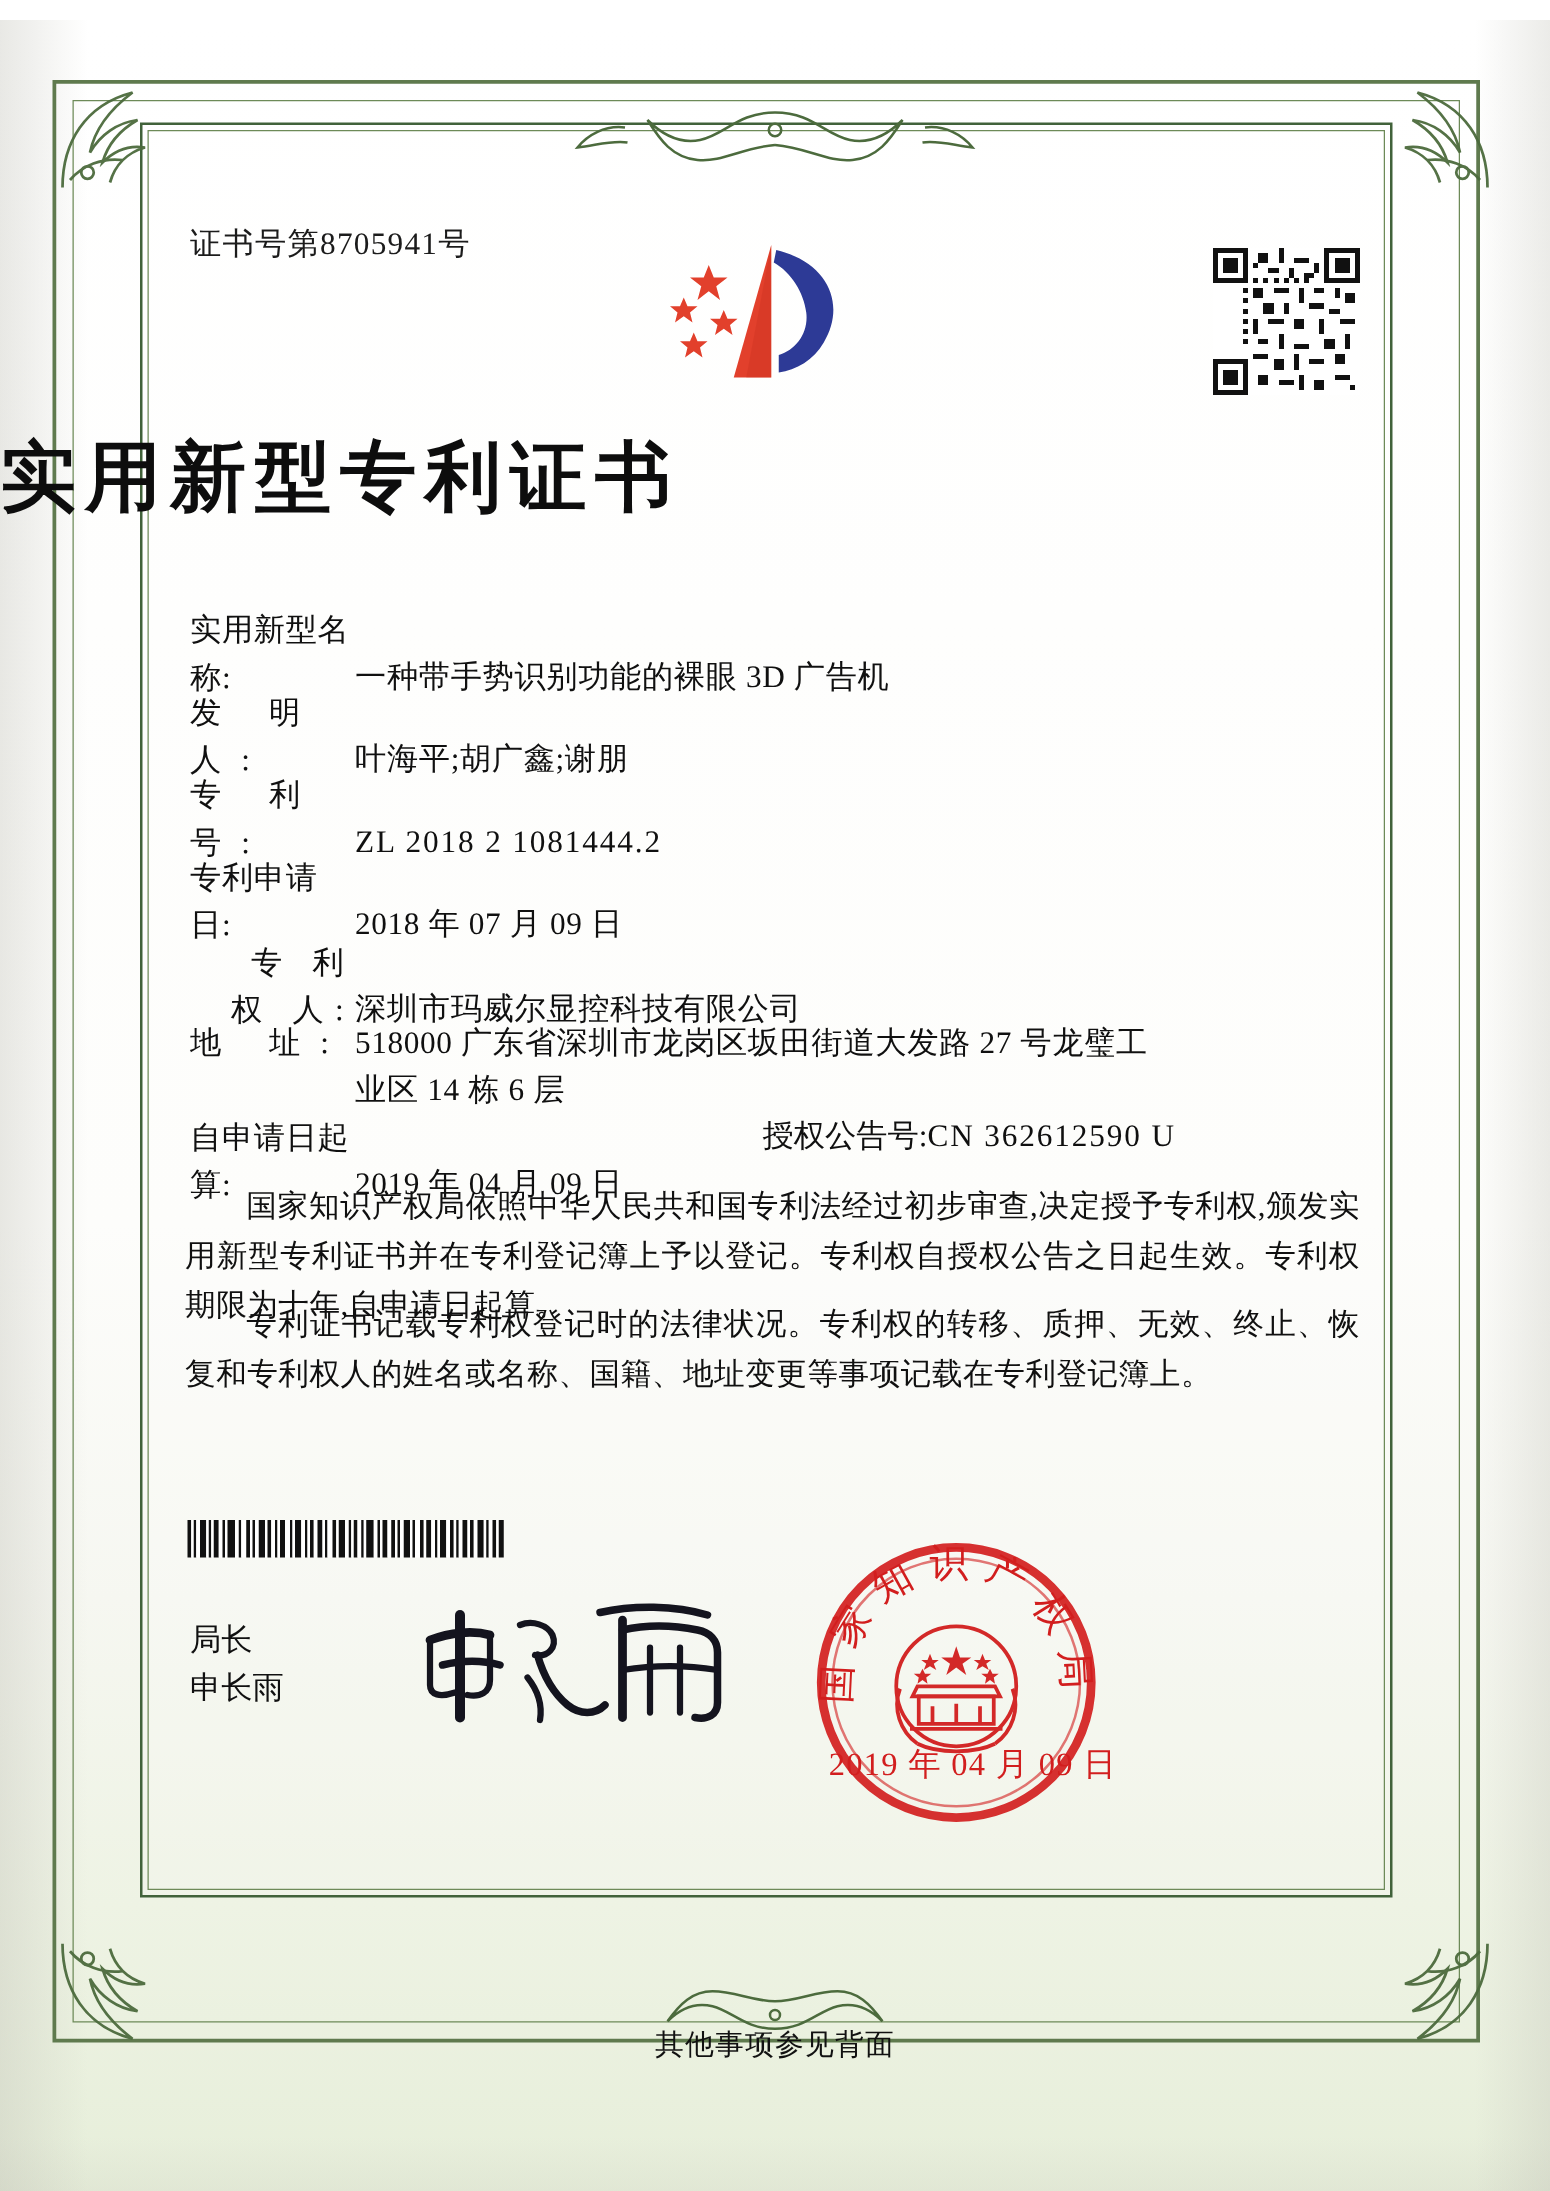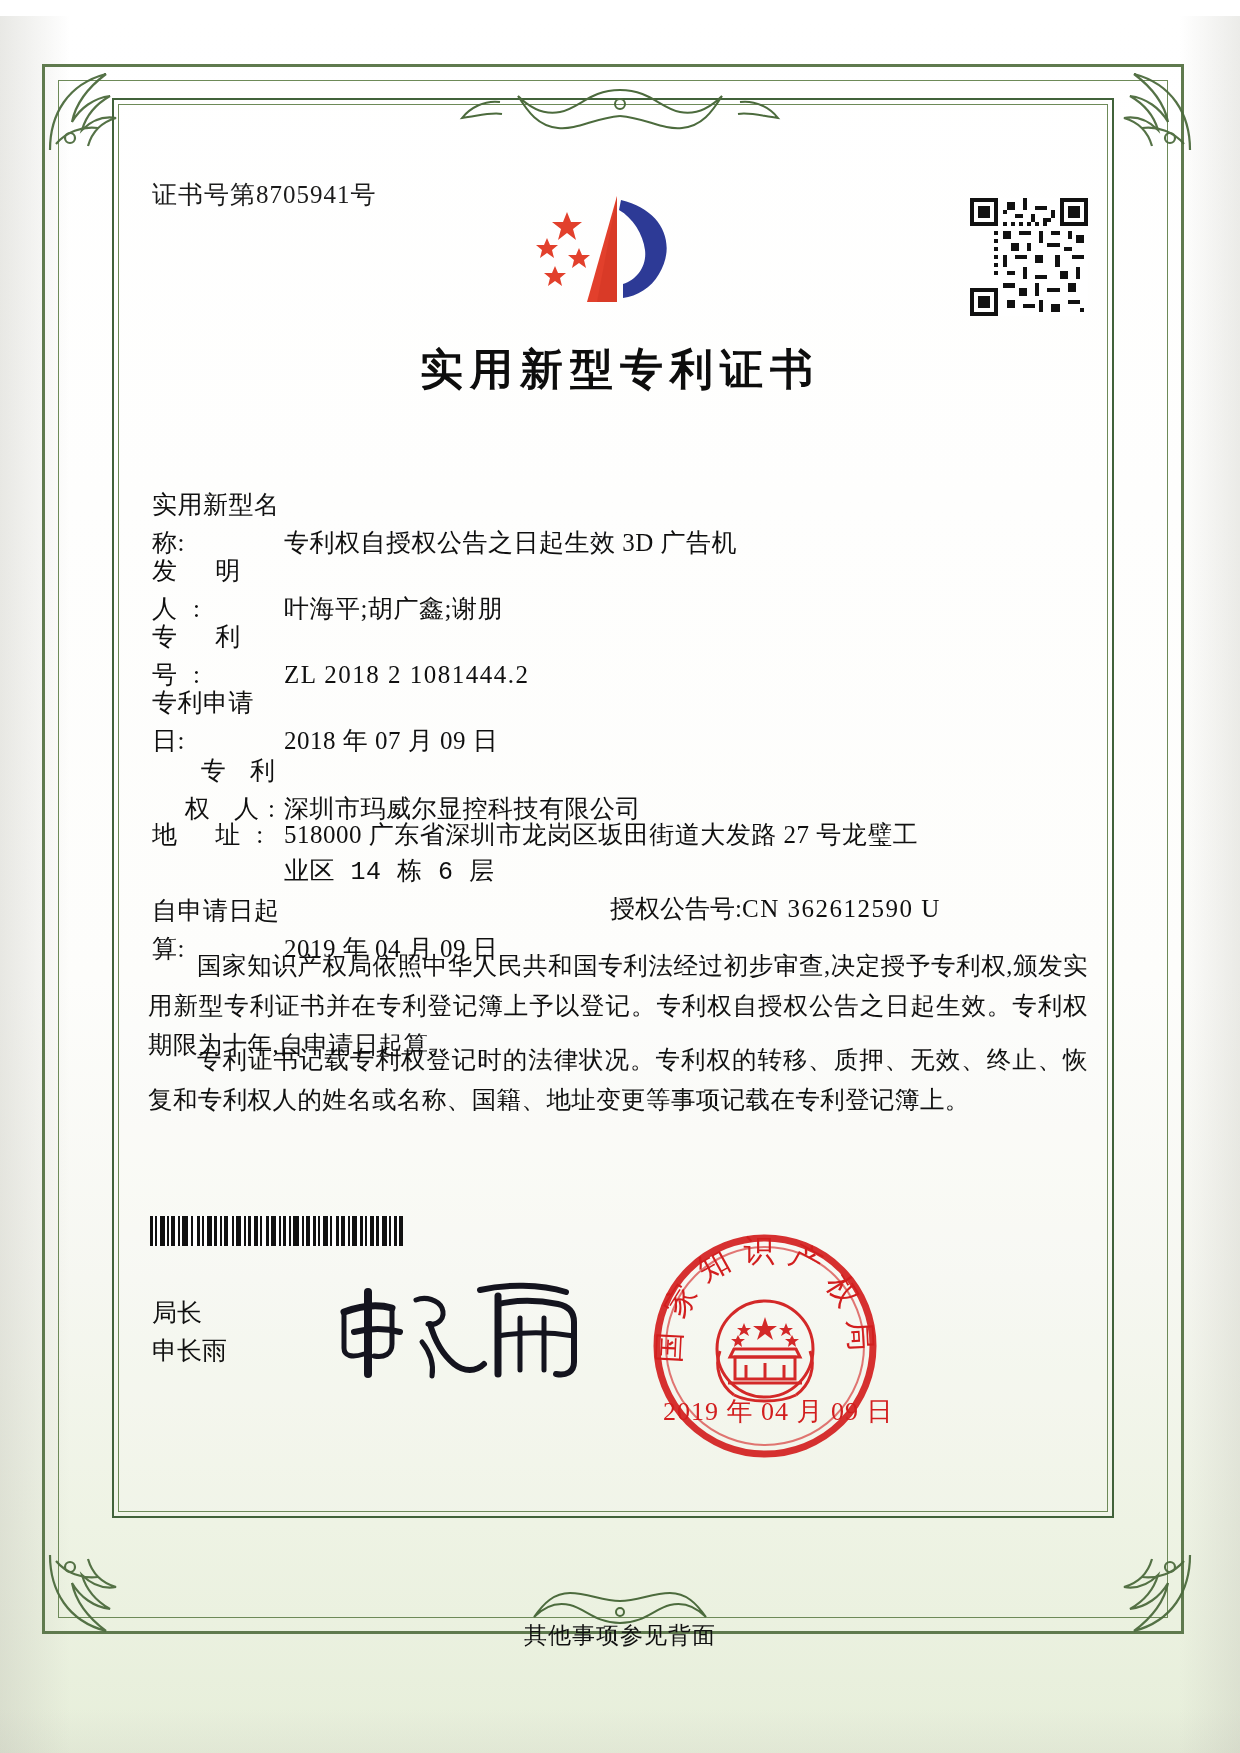--- a/index.html
+++ b/index.html
@@ -121,24 +121,24 @@
     position: absolute;
     right: 152px; top: 182px;
     width: 118px; height: 118px;
   }
   #qr svg { width: 100%; height: 100%; display:block; }
 
   #title {
     position: absolute;
     left: 0; right: 0;
     top: 325px;
-    text-align: center;
+    text-align: left;
     font-family: Liberation Sans, sans-serif;
     font-weight: bold;
-    font-size: 43px;
+    font-size: 61px;
     letter-spacing: 7px;
     color: #0d0d0d;
   }
 
   
   .field {
     position: absolute;
     left: 152px;
     right: 150px;
     font-size: 25px;
@@ -154,21 +154,21 @@
   .flabel.sp3 { letter-spacing: 9px; text-align: right; }
   .fvalue { letter-spacing: 0.5px; }
   .fvalue.mono { font-family: "Liberation Serif", serif; letter-spacing: 1.5px; }
 
   #f-name   { top: 470px; }
   #f-inventor { top: 536px; }
   #f-patentno { top: 602px; }
   #f-appdate { top: 668px; }
   #f-owner  { top: 736px; }
   #f-addr   { top: 800px; }
-  #f-addr .cont { display: block; margin-left: 132px; font-family: Liberation Mono, monospace; }
+  #f-addr .cont { display: block; margin-left: 132px; }
 
   #f-grant  { top: 876px; }
   #grant-no {
     position: absolute;
     left: 610px;
     top: 876px;
     font-size: 25px;
     color: #101010;
   }
 
@@ -413,21 +413,21 @@
           <rect x="27" y="27" width="1" height="1"></rect>
         <rect x="20" y="3" width="1" height="2"></rect>
           <rect x="8" y="3" width="1" height="1"></rect>
       </g>
     </svg>
   </div>
 
   <div id="title">实用新型专利证书</div>
 
   <div class="field" id="f-name">
-    <span class="flabel">实用新型名称:</span><span class="fvalue">专利权自授权公告之日起生效 3D 广告机</span>
+    <span class="flabel">实用新型名称:</span><span class="fvalue">一种带手势识别功能的裸眼 3D 广告机</span>
   </div>
 
   <div class="field" id="f-inventor">
     <span class="flabel sp4">发 明 人:</span><span class="fvalue">叶海平;胡广鑫;谢朋</span>
   </div>
 
   <div class="field" id="f-patentno">
     <span class="flabel sp4">专 利 号:</span><span class="fvalue mono">ZL 2018 2 1081444.2</span>
   </div>
 

